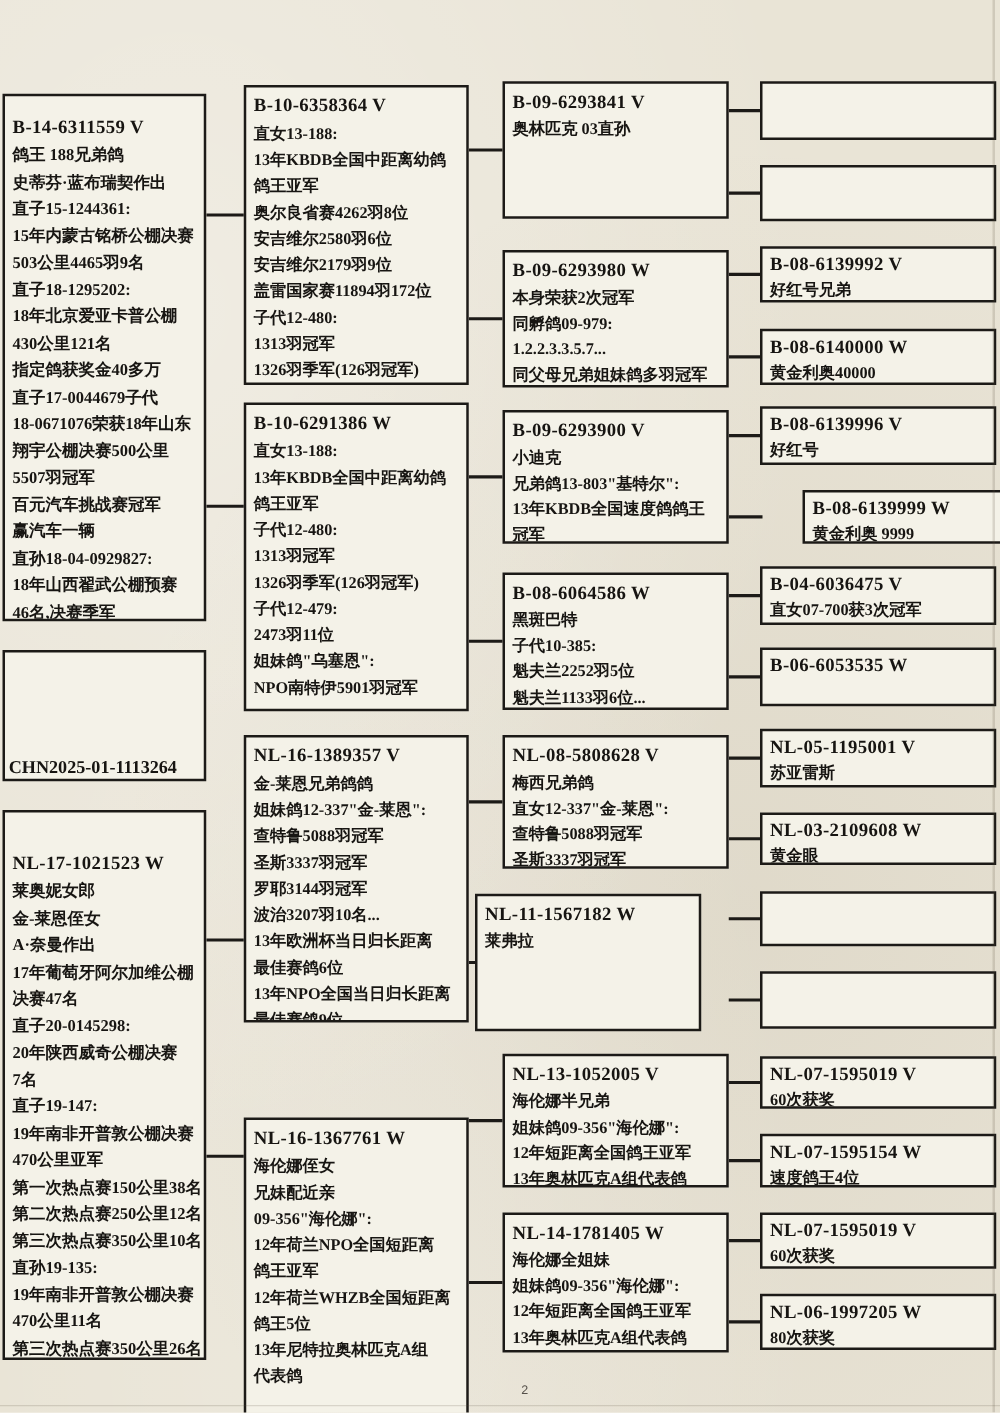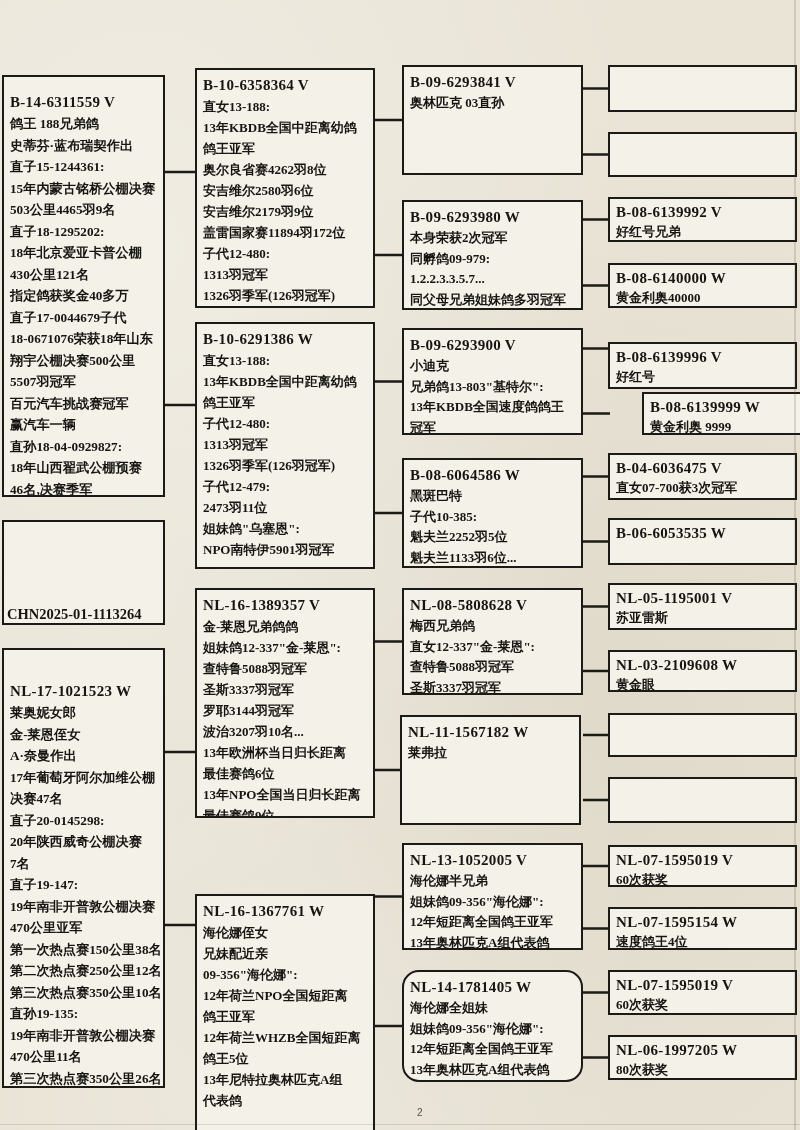--- a/index.html
+++ b/index.html
@@ -240,53 +240,53 @@
         <div class="box-line">魁夫兰2252羽5位</div>
         <div class="box-line">魁夫兰1133羽6位...</div>
       </div>
       <div class="box gen3" style="left: 402px; top: 588px; width: 181px; height: 107px;">
       <div class="box-title">NL-08-5808628 V</div>
     <div class="box-line">梅西兄弟鸽</div>
         <div class="box-line">直女12-337"金-莱恩":</div>
         <div class="box-line">查特鲁5088羽冠军</div>
         <div class="box-line">圣斯3337羽冠军</div>
       </div>
-      <div class="box gen3" style="left: 400px; top: 715px; width: 181px; height: 110px;">
+      <div class="box gen3" style="left: 380px; top: 715px; width: 181px; height: 110px;">
       <div class="box-title">NL-11-1567182 W</div>
     <div class="box-line">莱弗拉</div>
       </div>
       <div class="box gen3" style="left: 402px; top: 843px; width: 181px; height: 107px;">
       <div class="box-title">NL-13-1052005 V</div>
     <div class="box-line">海伦娜半兄弟</div>
         <div class="box-line">姐妹鸽09-356"海伦娜":</div>
         <div class="box-line">12年短距离全国鸽王亚军</div>
         <div class="box-line">13年奥林匹克A组代表鸽</div>
       </div>
-      <div class="box gen3" style="left: 402px; top: 970px; width: 181px; height: 112px; border-radius: 17px;">
+      <div class="box gen3" style="left: 402px; top: 970px; width: 181px; height: 112px;">
       <div class="box-title">NL-14-1781405 W</div>
     <div class="box-line">海伦娜全姐妹</div>
         <div class="box-line">姐妹鸽09-356"海伦娜":</div>
         <div class="box-line">12年短距离全国鸽王亚军</div>
         <div class="box-line">13年奥林匹克A组代表鸽</div>
       </div>
       <div class="box gen4" style="left: 608px; top: 65px; width: 189px; height: 47px;">
       <div class="box-title"></div>
     </div>
       <div class="box gen4" style="left: 608px; top: 132px; width: 189px; height: 45px;">
       <div class="box-title"></div>
     </div>
       <div class="box gen4" style="left: 608px; top: 197px; width: 189px; height: 45px;">
       <div class="box-title">B-08-6139992 V</div>
     <div class="box-line">好红号兄弟</div>
       </div>
       <div class="box gen4" style="left: 608px; top: 263px; width: 189px; height: 45px;">
       <div class="box-title">B-08-6140000 W</div>
     <div class="box-line">黄金利奥40000</div>
       </div>
-      <div class="box gen4" style="left: 608px; top: 325px; width: 189px; height: 47px; margin-top: 17px;">
+      <div class="box gen4" style="left: 608px; top: 325px; width: 189px; height: 47px;">
       <div class="box-title">B-08-6139996 V</div>
     <div class="box-line">好红号</div>
       </div>
       <div class="box gen4" style="left: 608px; top: 392px; width: 189px; height: 43px; margin-left: 34px;">
       <div class="box-title">B-08-6139999 W</div>
     <div class="box-line">黄金利奥 9999</div>
       </div>
       <div class="box gen4" style="left: 608px; top: 453px; width: 189px; height: 47px;">
       <div class="box-title">B-04-6036475 V</div>
     <div class="box-line">直女07-700获3次冠军</div>

